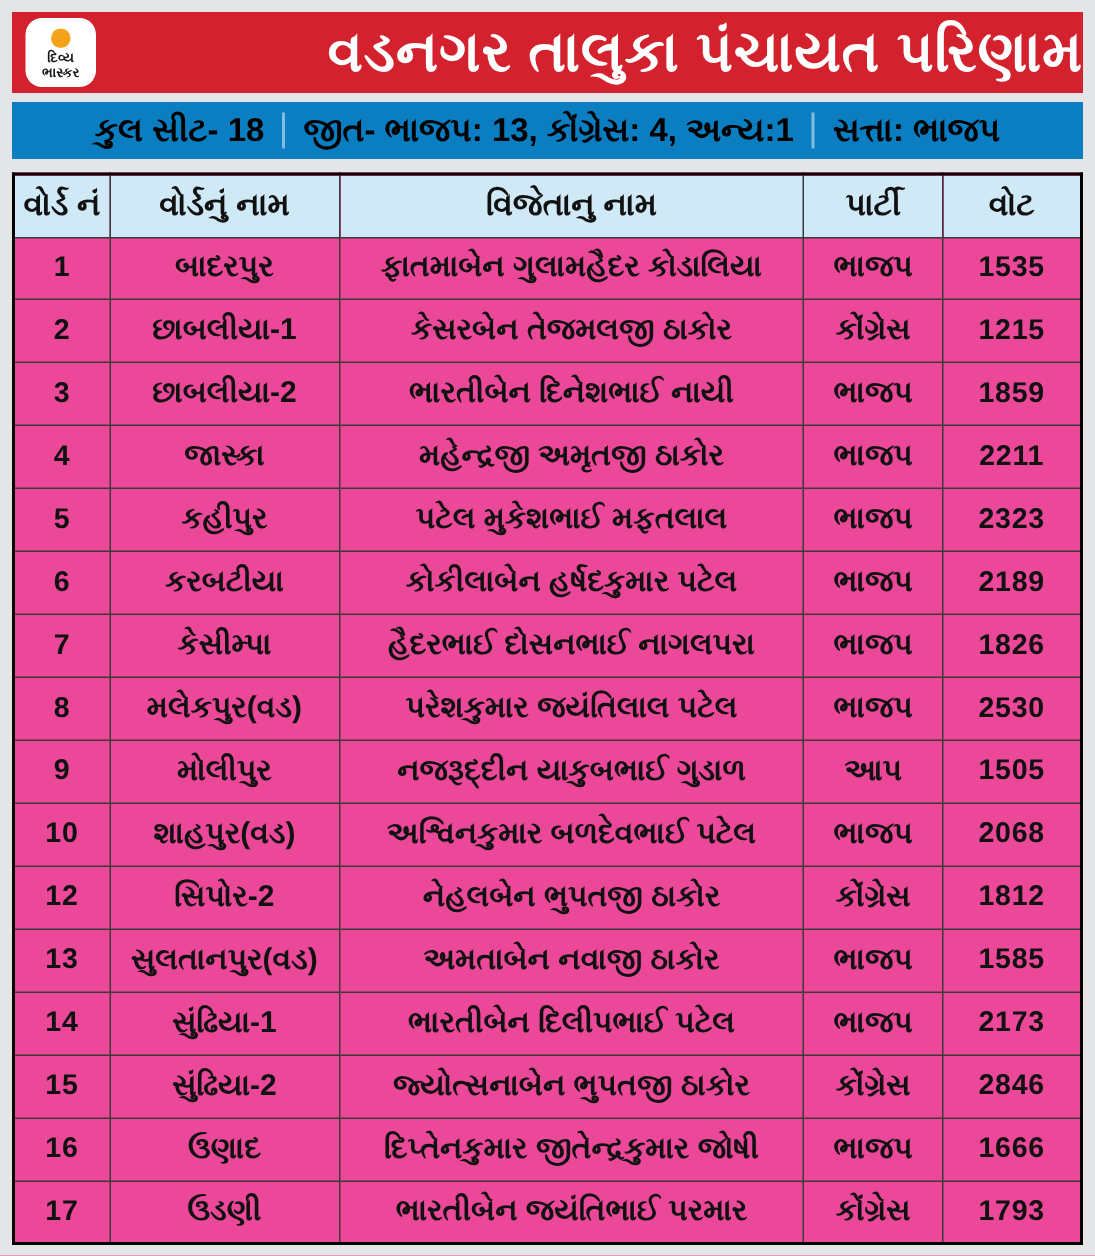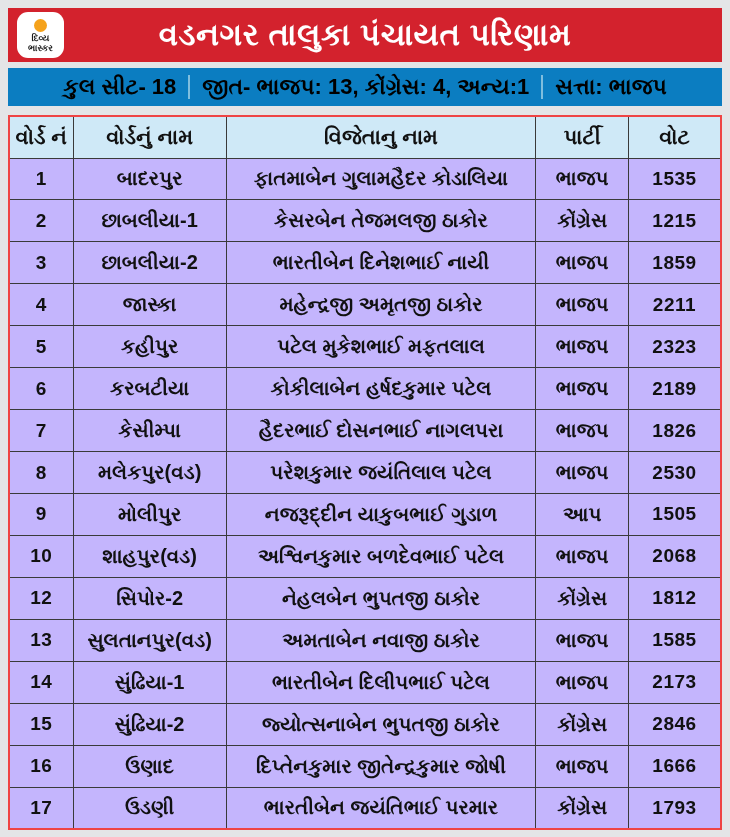--- a/index.html
+++ b/index.html
@@ -19,21 +19,21 @@
     flex-direction: column;
   }
 
   
   .banner-red {
     position: relative;
     height: 54px;
     background: #d3222d;
     display: flex;
     align-items: center;
-    justify-content: center;
+    justify-content: flex-end;
     flex: none;
   }
   .logo {
     position: absolute;
     left: 9px;
     top: 4px;
     width: 47px;
     height: 46px;
     background: #ffffff;
     border-radius: 11px;
@@ -53,21 +53,21 @@
   .logo-text {
     font-size: 9px;
     font-weight: bold;
     color: #1a1a1a;
     line-height: 10px;
     text-align: center;
     letter-spacing: 0;
   }
   .banner-title {
     color: #ffffff;
-    font-size: 31px;
+    font-size: 38px;
     font-weight: bold;
     letter-spacing: 0.5px;
     white-space: nowrap;
   }
 
   
   .banner-blue {
     margin-top: 6px;
     height: 38px;
     background: #0b7dc1;
@@ -93,22 +93,22 @@
   
   .table-wrap {
     margin-top: 9px;
     flex: 1 1 auto;
   }
   table {
     width: 100%;
     height: 100%;
     border-collapse: collapse;
     table-layout: fixed;
-    background: #c4b5fd;
-    border: 2px solid #ef4444;
+    background: #ec4899;
+    border: 2px solid #000000;
   }
   th, td {
     border: 1.5px solid #3a3a3a;
     text-align: center;
     vertical-align: middle;
     font-weight: bold;
     color: #111111;
     overflow: hidden;
     white-space: nowrap;
   }

